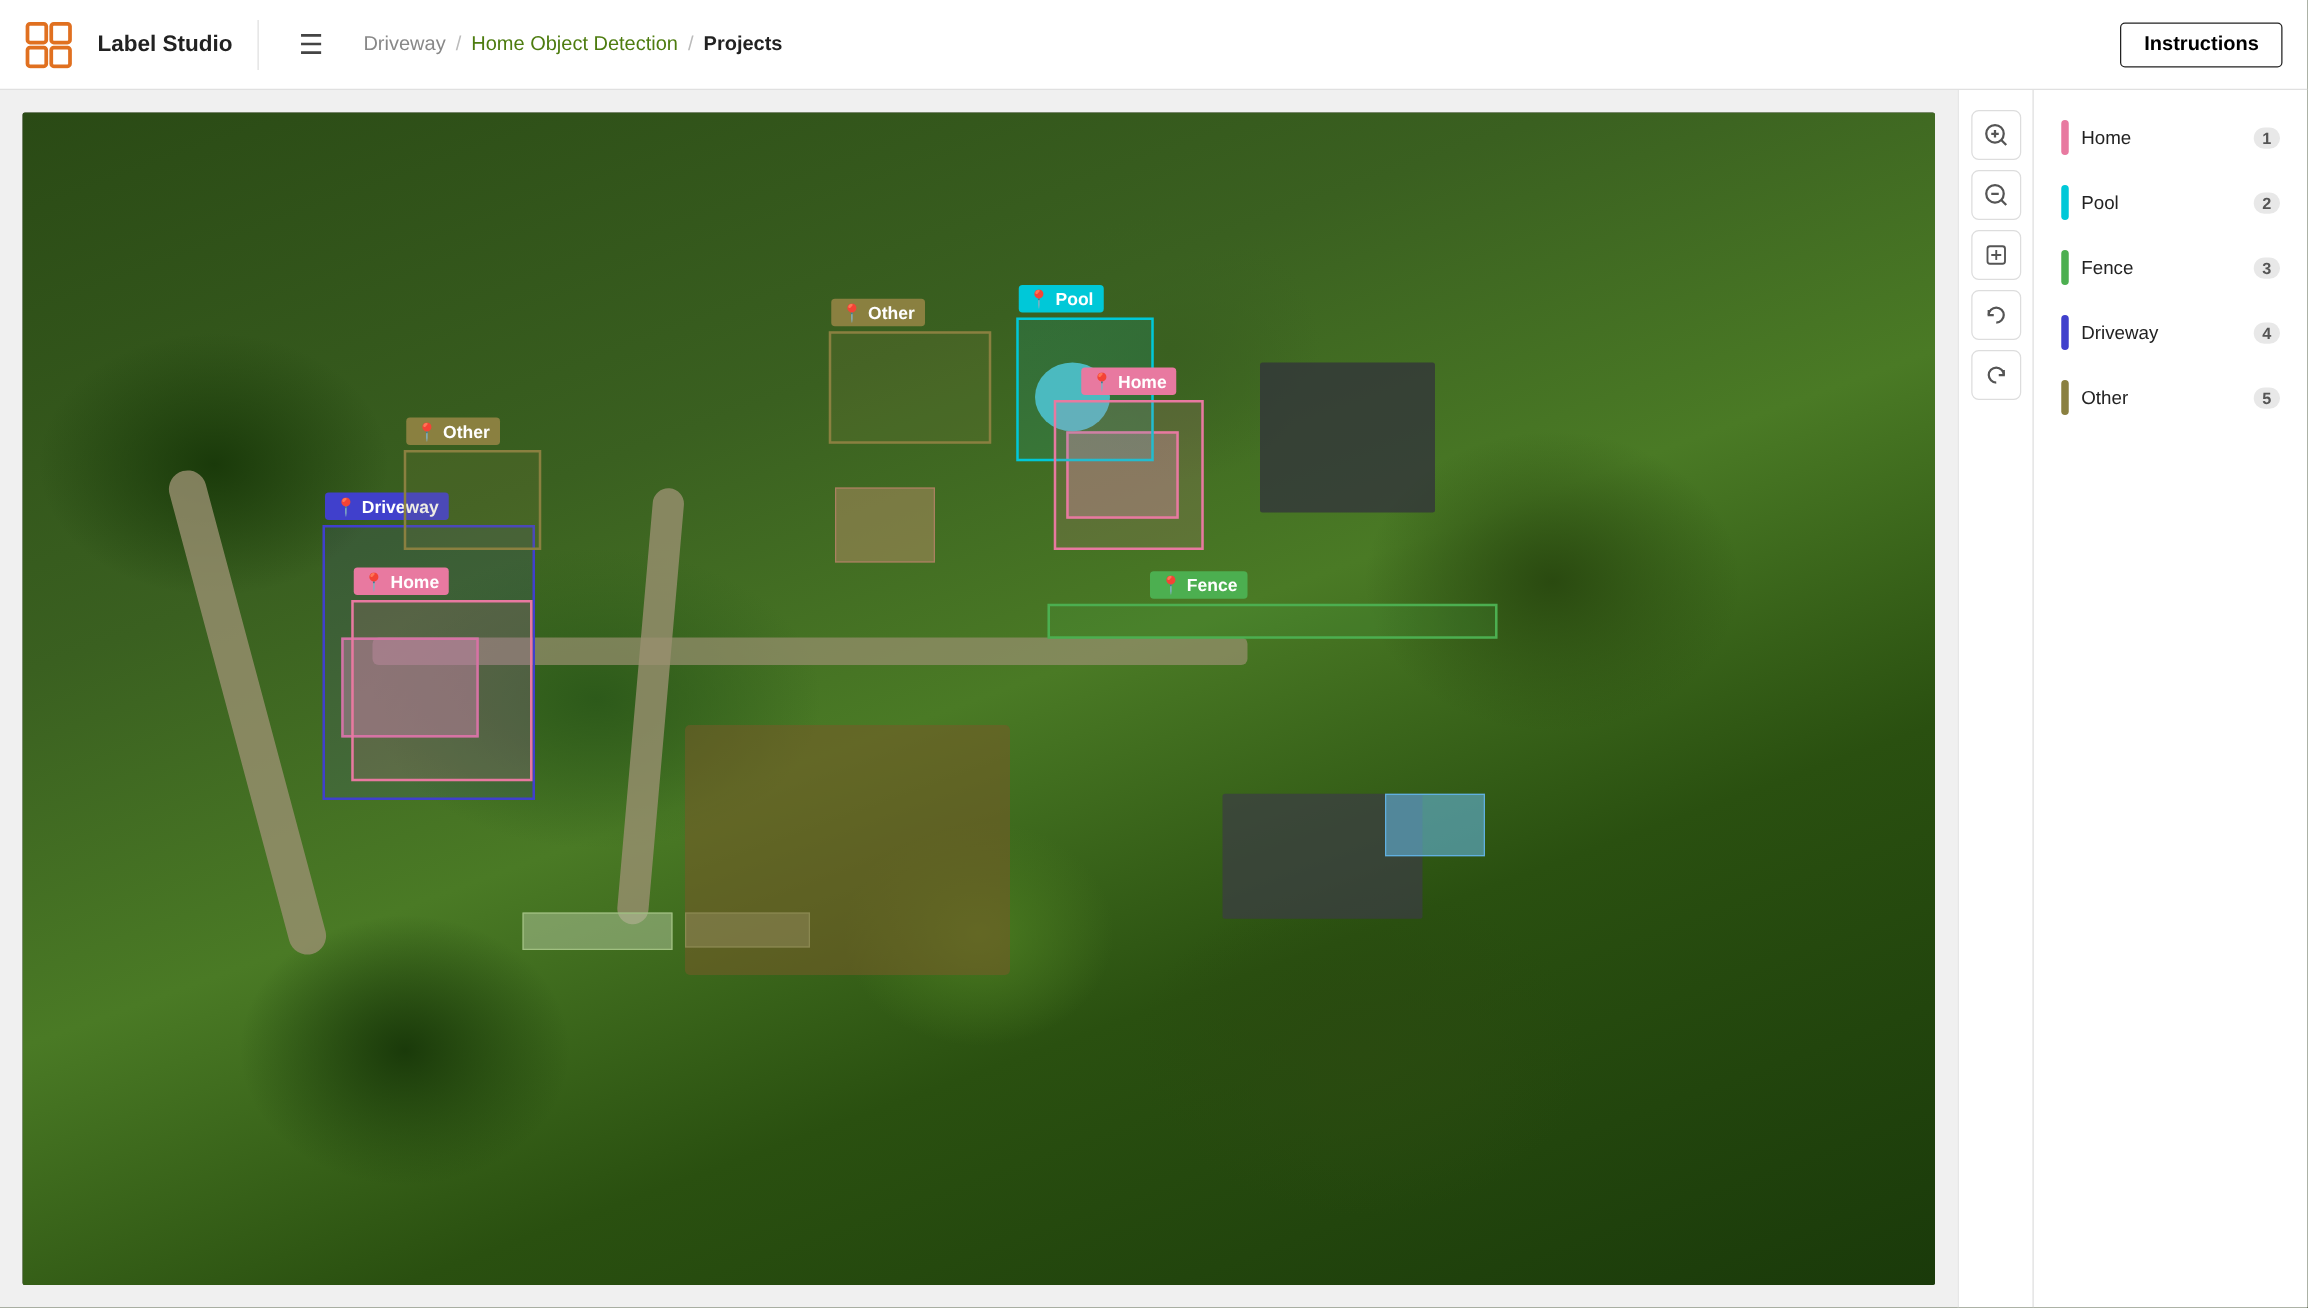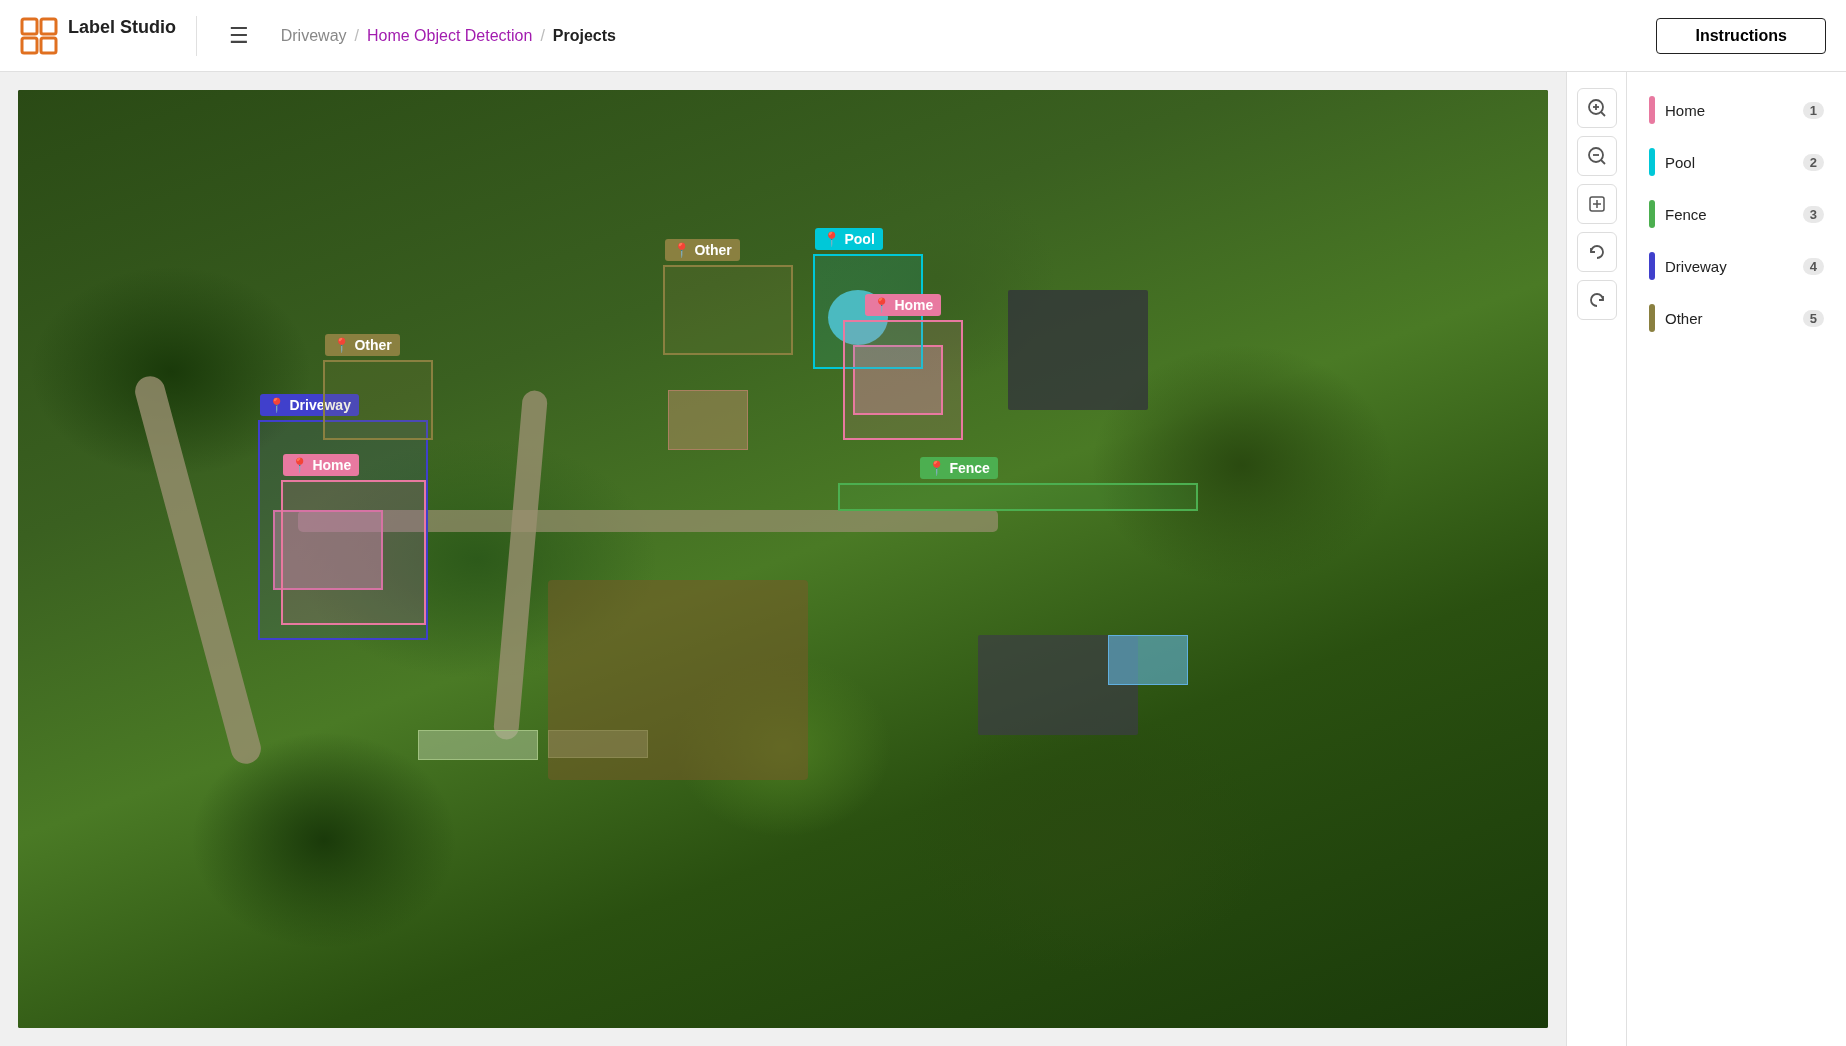--- a/index.html
+++ b/index.html
@@ -11,22 +11,22 @@
       align-items: center;
       height: 72px;
       background: #fff;
       border-bottom: 1px solid #e0e0e0;
       padding: 0 20px;
       position: relative;
       z-index: 10;
     }
     .logo-area {
       display: flex;
-      align-items: flex-start;
-      gap: 10px;
+      align-items: center;
+      gap: 20px;
       margin-right: 20px;
     }
     .logo-icon {
       width: 38px;
       height: 38px;
     }
     .logo-text {
       font-size: 18px;
       font-weight: 600;
       color: #222;
@@ -50,21 +50,21 @@
       gap: 8px;
       font-size: 16px;
       color: #888;
       flex: 1;
     }
     .breadcrumb .sep { color: #bbb; }
     .breadcrumb .current { color: #222; font-weight: 700; }
     .instructions-btn {
       border: 1.5px solid #222;
       background: #fff;
-      padding: 8px 38px;
+      padding: 8px 18px;
       font-size: 16px;
       font-weight: 600;
       cursor: pointer;
       border-radius: 4px;
       margin-left: 32px;
     }
 
     
     .main {
       display: flex;
@@ -223,21 +223,21 @@
       <rect x="2" y="21" width="15" height="15" rx="2" stroke="#e07020" stroke-width="3" fill="none"></rect>
       <rect x="21" y="21" width="15" height="15" rx="2" stroke="#e07020" stroke-width="3" fill="none"></rect>
     </svg>
     <span class="logo-text">Label Studio</span>
   </div>
   <div class="divider-v"></div>
   <span class="hamburger">☰</span>
   <nav class="breadcrumb">
     <span style="cursor:pointer;color:#888">Driveway</span>
     <span class="sep">/</span>
-    <span style="cursor:pointer;color:#a21caf">Home Object Detection</span>
+    <span style="cursor:pointer;color:#4d7c0f">Home Object Detection</span>
     <span class="sep">/</span>
     <span class="current">Projects</span>
   </nav>
   <button class="instructions-btn">Instructions</button>
 </header>
 
 <div class="main">
 
   <div class="canvas-area">
     <div class="image-container">

